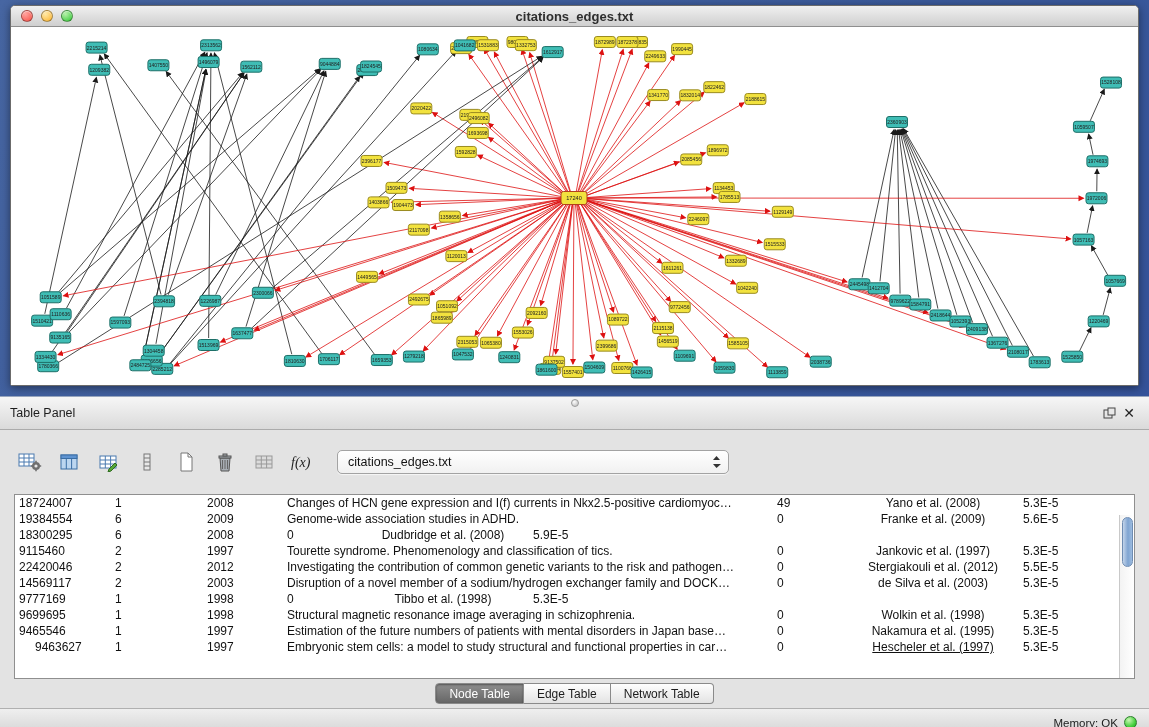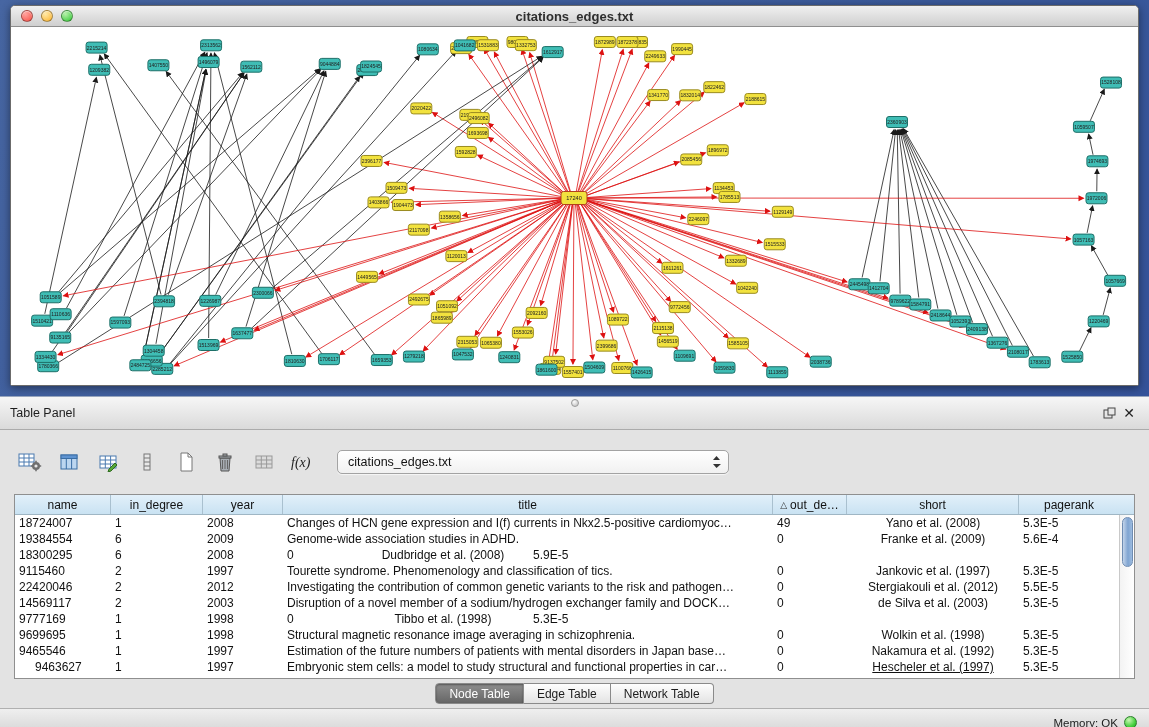--- a/index.html
+++ b/index.html
@@ -773,62 +773,38 @@
       <span class="combo-arrows">
         <svg width="9" height="14">
             <path d="M4.5 1 8 5H1z" fill="#333"></path>
             <path d="M4.5 13 1 9h8z" fill="#333"></path>
           </svg>
       </span>
     </div>
   </div>
 
   <div class="table-wrap">
-    <div class="thead">
-        <div class="th" style="width: 96px; flex-shrink: 0;">
-          <span>name</span>
-        </div>
-        <div class="th" style="width: 92px; flex-shrink: 0;">
-          <span>in_degree</span>
-        </div>
-        <div class="th" style="width: 80px; flex-shrink: 0;">
-          <span>year</span>
-        </div>
-        <div class="th" style="flex: 1 0 auto;">
-          <span>title</span>
-        </div>
-        <div class="th" style="width: 74px; flex-shrink: 0;">
-          <span class="sort">△</span>
-          <span>out_de…</span>
-        </div>
-        <div class="th" style="width: 172px; flex-shrink: 0;">
-          <span>short</span>
-        </div>
-        <div class="th" style="width: 100px; flex-shrink: 0;">
-          <span>pagerank</span>
-        </div>
-      </div>
     <div class="tbody">
         <div class="tr">
           <div class="td" style="width: 96px; flex-shrink: 0; text-align: left;">18724007</div>
           <div class="td" style="width: 92px; flex-shrink: 0; text-align: left;">1</div>
           <div class="td" style="width: 80px; flex-shrink: 0; text-align: left;">2008</div>
           <div class="td" style="flex: 1 0 auto; text-align: left;">Changes of HCN gene expression and I(f) currents in Nkx2.5-positive cardiomyoc…</div>
           <div class="td" style="width: 74px; flex-shrink: 0; text-align: left;">49</div>
           <div class="td" style="width: 172px; flex-shrink: 0; text-align: center;">Yano et al. (2008)</div>
           <div class="td" style="width: 100px; flex-shrink: 0; text-align: left;">5.3E-5</div>
         </div>
         <div class="tr">
           <div class="td" style="width: 96px; flex-shrink: 0; text-align: left;">19384554</div>
           <div class="td" style="width: 92px; flex-shrink: 0; text-align: left;">6</div>
           <div class="td" style="width: 80px; flex-shrink: 0; text-align: left;">2009</div>
           <div class="td" style="flex: 1 0 auto; text-align: left;">Genome-wide association studies in ADHD.</div>
           <div class="td" style="width: 74px; flex-shrink: 0; text-align: left;">0</div>
           <div class="td" style="width: 172px; flex-shrink: 0; text-align: center;">Franke et al. (2009)</div>
-          <div class="td" style="width: 100px; flex-shrink: 0; text-align: left;">5.6E-4</div>
+          <div class="td" style="width: 100px; flex-shrink: 0; text-align: left;">5.6E-5</div>
         </div>
         <div class="tr">
           <div class="td" style="width: 96px; flex-shrink: 0; text-align: left;">18300295</div>
           <div class="td" style="width: 92px; flex-shrink: 0; text-align: left;">6</div>
           <div class="td" style="width: 80px; flex-shrink: 0; text-align: left;">2008</div>
           <div class="td" style="width: 74px; flex-shrink: 0; text-align: left;">0</div>
           <div class="td" style="width: 172px; flex-shrink: 0; text-align: center;">Dudbridge et al. (2008)</div>
           <div class="td" style="width: 100px; flex-shrink: 0; text-align: left;">5.9E-5</div>
         </div>
         <div class="tr">
@@ -874,21 +850,21 @@
           <div class="td" style="width: 74px; flex-shrink: 0; text-align: left;">0</div>
           <div class="td" style="width: 172px; flex-shrink: 0; text-align: center;">Wolkin et al. (1998)</div>
           <div class="td" style="width: 100px; flex-shrink: 0; text-align: left;">5.3E-5</div>
         </div>
         <div class="tr">
           <div class="td" style="width: 96px; flex-shrink: 0; text-align: left;">9465546</div>
           <div class="td" style="width: 92px; flex-shrink: 0; text-align: left;">1</div>
           <div class="td" style="width: 80px; flex-shrink: 0; text-align: left;">1997</div>
           <div class="td" style="flex: 1 0 auto; text-align: left;">Estimation of the future numbers of patients with mental disorders in Japan base…</div>
           <div class="td" style="width: 74px; flex-shrink: 0; text-align: left;">0</div>
-          <div class="td" style="width: 172px; flex-shrink: 0; text-align: center;">Nakamura et al. (1992)</div>
+          <div class="td" style="width: 172px; flex-shrink: 0; text-align: center;">Nakamura et al. (1995)</div>
           <div class="td" style="width: 100px; flex-shrink: 0; text-align: left;">5.3E-5</div>
         </div>
         <div class="tr">
           <div class="td" style="width: 96px; flex-shrink: 0; text-align: left; padding-left: 20px;">9463627</div>
           <div class="td" style="width: 92px; flex-shrink: 0; text-align: left;">1</div>
           <div class="td" style="width: 80px; flex-shrink: 0; text-align: left;">1997</div>
           <div class="td" style="flex: 1 0 auto; text-align: left;">Embryonic stem cells: a model to study structural and functional properties in car…</div>
           <div class="td" style="width: 74px; flex-shrink: 0; text-align: left;">0</div>
           <div class="td" style="width: 172px; flex-shrink: 0; text-align: center; text-decoration: underline;">Hescheler et al. (1997)</div>
           <div class="td" style="width: 100px; flex-shrink: 0; text-align: left;">5.3E-5</div>

